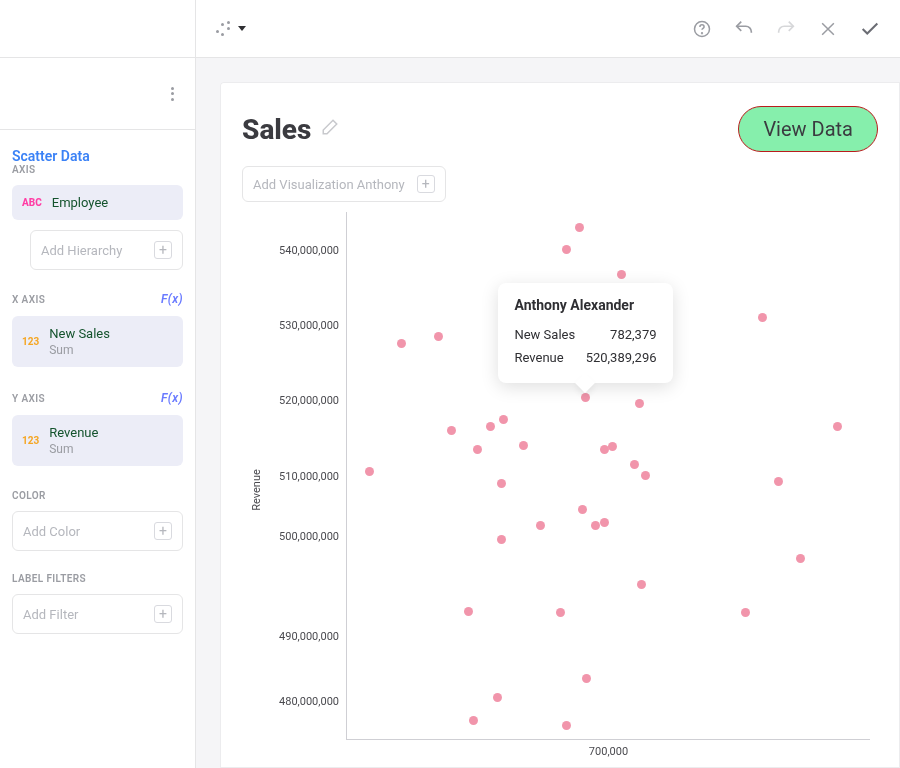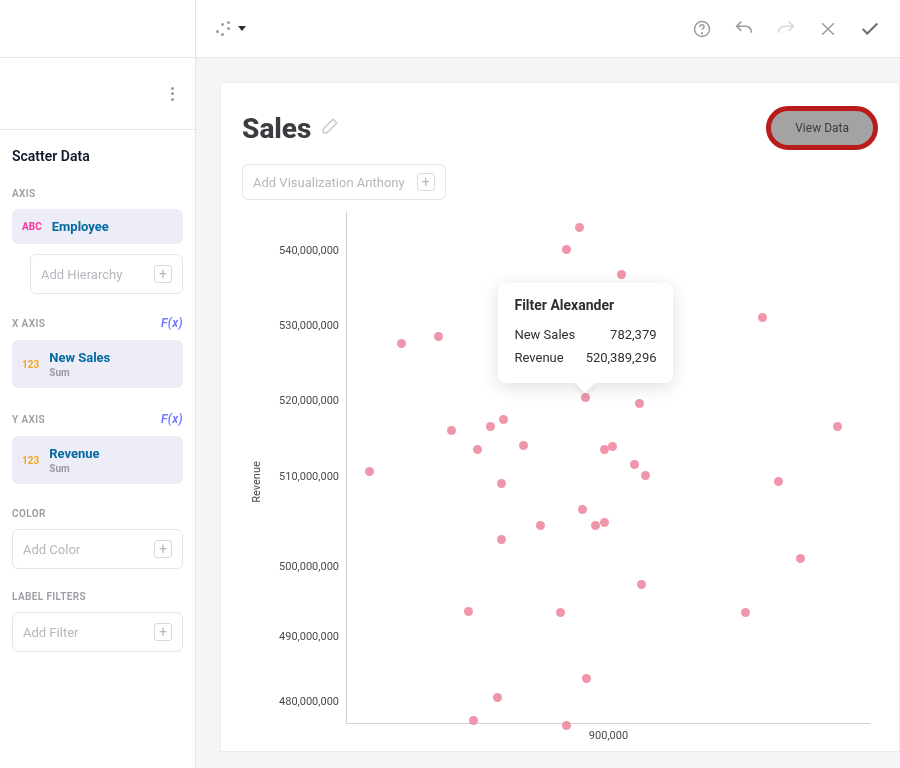--- a/index.html
+++ b/index.html
@@ -5,49 +5,49 @@
   * { box-sizing: border-box; margin: 0; padding: 0; font-family: -apple-system, BlinkMacSystemFont, "Segoe UI", Roboto, Helvetica, Arial, sans-serif; }
   html, body { width: 900px; height: 768px; overflow: hidden; background: #fff; }
   .root { display: flex; width: 100%; height: 100%; }
   
   .sidebar { width: 196px; border-right: 1px solid #e5e5e6; display: flex; flex-direction: column; }
   .sb-top { height: 58px; border-bottom: 1px solid #e5e5e6; }
   .sb-menu-row { height: 72px; border-bottom: 1px solid #e5e5e6; display:flex; align-items:center; justify-content:flex-end; padding-right:14px; }
   .dots-v { width:18px; height:18px; display:flex; flex-direction:column; justify-content:space-between; align-items:center; padding:2px 0; cursor:pointer;}
   .dots-v span { width:3px; height:3px; background:#9a9ca2; border-radius:50%; }
   .sb-body { padding: 18px 12px 0 12px; }
-  .sb-title { font-size:14px; font-weight:600; color:#0f172a; margin-bottom:24px; }
+  .sb-title { font-size:14px; font-weight:600; color:#3b82f6; }
   .sb-section-label { font-size:10px; letter-spacing:0.4px; color:#9a9ca2; font-weight:600; margin-bottom:10px; display:flex; justify-content:space-between; align-items:center; }
   .fx { color:#6a7bff; font-size:12px; font-weight:600; font-style:italic; }
   .pill { background:#ecedf7; border-radius:6px; padding:10px 10px; display:flex; align-items:center; gap:10px; margin-bottom:10px; }
   .pill-abc { color:#ff3ea5; font-size:10px; font-weight:800; }
   .pill-123 { color:#f5a623; font-size:10px; font-weight:700; }
-  .pill-label { font-size:13px; font-weight:700; color:#0369a1; }
-  .pill-sub { font-size:10px; color:#9a9ca2; margin-top:2px;font-weight:bold; }
+  .pill-label { font-size:13px; font-weight:400; color:#14532d; }
+  .pill-sub { font-size:12px; color:#9a9ca2; margin-top:2px; }
   .placeholder-box { border:1px solid #e5e5e6; border-radius:6px; padding:10px 10px; display:flex; align-items:center; justify-content:space-between; margin-bottom:22px; color:#b5b7bd; font-size:13px; }
   .placeholder-box.indent { margin-left:18px; }
   .plus-sq { width:18px; height:18px; border:1px solid #d9dadf; border-radius:3px; display:flex; align-items:center; justify-content:center; color:#b5b7bd; font-size:14px; line-height:1; }
   
   .main { flex:1; background:#f5f5f7; display:flex; flex-direction:column; }
   .toolbar { height:58px; background:#fff; border-bottom:1px solid #e5e5e6; display:flex; align-items:center; padding:0 18px; }
   .tb-left { display:flex; align-items:center; gap:6px; }
   .scatter-glyph { width:18px; height:18px; position:relative; }
   .scatter-glyph i { position:absolute; width:3px; height:3px; background:#9a9ca2; border-radius:50%; }
   .chev-down { width:0;height:0;border-left:4px solid transparent;border-right:4px solid transparent;border-top:5px solid #2f2f33; }
   .tb-right { margin-left:auto; display:flex; align-items:center; gap:18px; color:#9a9ca2; }
   .ic-btn { cursor:pointer; display:flex; align-items:center; justify-content:center; width:24px; height:24px; }
   .ic-btn svg { stroke:#9a9ca2; fill:none; stroke-width:1.8; }
   .ic-btn.ok svg { stroke:#6b6d74; stroke-width:2.2; }
-  .content { flex:1; padding:24px 0 16px 24px; overflow:hidden; }
+  .content { flex:1; padding:24px 0 0 24px; overflow:hidden; }
   .card { background:#fff; border-radius:4px 0 0 0; height:100%; box-shadow:0 0 0 1px #ececee inset; padding:24px 22px 0 22px; position:relative; }
   .card-head { display:flex; align-items:center; justify-content:space-between; margin-bottom:14px; }
   .title-wrap { display:flex; align-items:center; gap:10px; }
   .chart-title { font-size:28px; font-weight:800; color:#3b3b40; }
   .pencil { color:#c8c9cd; cursor:pointer; }
-  .view-data { border:5px solid #b91c1c; background:#a3a3a3; border-radius:999px; padding:10px 24px; font-size:12px; color:#3b3b40; cursor:pointer; }
+  .view-data { border:1px solid #b91c1c; background:#86efac; border-radius:999px; padding:10px 24px; font-size:20px; color:#3b3b40; cursor:pointer; }
   .vis-filter { border:1px solid #e5e5e6; border-radius:6px; padding:8px 10px; display:inline-flex; align-items:center; gap:12px; color:#b5b7bd; font-size:13px; }
   
   .chart-wrap { position:absolute; left:22px; right:0; top:130px; bottom:0; }
   .y-title { position:absolute; left:0; top:50%; transform:translate(-6px,-50%) rotate(-90deg); transform-origin:center; font-size:11px; color:#4a4a4f; }
   .plot { position:absolute; left:104px; right:30px; top:0; bottom:28px; border-left:1px solid #cfcfd4; border-bottom:1px solid #cfcfd4; }
   .y-tick { position:absolute; right:100%; transform:translate(-8px,-50%); font-size:11px; color:#4a4a4f; white-space:nowrap;margin-left:27px; }
   .x-tick { position:absolute; top:100%; transform:translate(-50%,6px); font-size:11px; color:#4a4a4f; }
   .pt { position:absolute; width:9px; height:9px; margin:-4.5px 0 0 -4.5px; border-radius:50%; background:#f08ca4; opacity:0.92; }
   .tooltip { position:absolute; background:#fff; border-radius:8px; box-shadow:0 4px 18px rgba(0,0,0,0.13); padding:14px 16px; min-width:170px; }
   .tooltip h4 { font-size:14px; font-weight:700; color:#2f2f33; margin-bottom:10px; }
@@ -188,26 +188,26 @@
         <div class="vis-filter">
           <span>Add Visualization Anthony</span>
           <span class="plus-sq">+</span>
         </div>
 
         <div class="chart-wrap">
           <div class="y-title">Revenue</div>
           <div class="plot" id="plot">
               <div class="y-tick" style="top: 489.357px;">480,000,000</div>
               <div class="y-tick" style="top: 424px;">490,000,000</div>
-              <div class="y-tick" style="top: 354px;">500,000,000</div>
+              <div class="y-tick" style="top: 324px;">500,000,000</div>
               <div class="y-tick" style="top: 263.5px;">510,000,000</div>
               <div class="y-tick" style="top: 188.214px;">520,000,000</div>
               <div class="y-tick" style="top: 112.929px;">530,000,000</div>
               <div class="y-tick" style="top: 37.6429px;">540,000,000</div>
-              <div class="x-tick" style="left: 261.5px;">900,000</div>
+              <div class="x-tick" style="left: 261.5px;">700,000</div>
               <div class="pt" style="left: 22.2275px; top: 259.736px;"></div>
               <div class="pt" style="left: 54.915px; top: 131.75px;"></div>
               <div class="pt" style="left: 91.525px; top: 124.221px;"></div>
               <div class="pt" style="left: 104.6px; top: 218.329px;"></div>
               <div class="pt" style="left: 126.828px; top: 508.179px;"></div>
               <div class="pt" style="left: 130.75px; top: 237.15px;"></div>
               <div class="pt" style="left: 143.825px; top: 214.564px;"></div>
               <div class="pt" style="left: 121.597px; top: 399.014px;"></div>
               <div class="pt" style="left: 154.285px; top: 327.493px;"></div>
               <div class="pt" style="left: 154.285px; top: 271.029px;"></div>
@@ -234,21 +234,21 @@
               <div class="pt" style="left: 292.88px; top: 191.979px;"></div>
               <div class="pt" style="left: 294.188px; top: 372.664px;"></div>
               <div class="pt" style="left: 304.647px; top: 139.279px;"></div>
               <div class="pt" style="left: 298.11px; top: 263.5px;"></div>
               <div class="pt" style="left: 398.787px; top: 400.52px;"></div>
               <div class="pt" style="left: 415.785px; top: 105.4px;"></div>
               <div class="pt" style="left: 431.475px; top: 269.523px;"></div>
               <div class="pt" style="left: 453.702px; top: 346.314px;"></div>
               <div class="pt" style="left: 490.312px; top: 214.564px;"></div>
               <div class="tooltip" style="left: 151.461px; top: 71.2834px;">
-                <h4>Filter Alexander</h4>
+                <h4>Anthony Alexander</h4>
                 <div class="row">
                   <span>New Sales</span>
                   <span>782,379</span>
                 </div>
                 <div class="row">
                   <span>Revenue</span>
                   <span>520,389,296</span>
                 </div>
                 <div class="tail"></div>
               </div>

